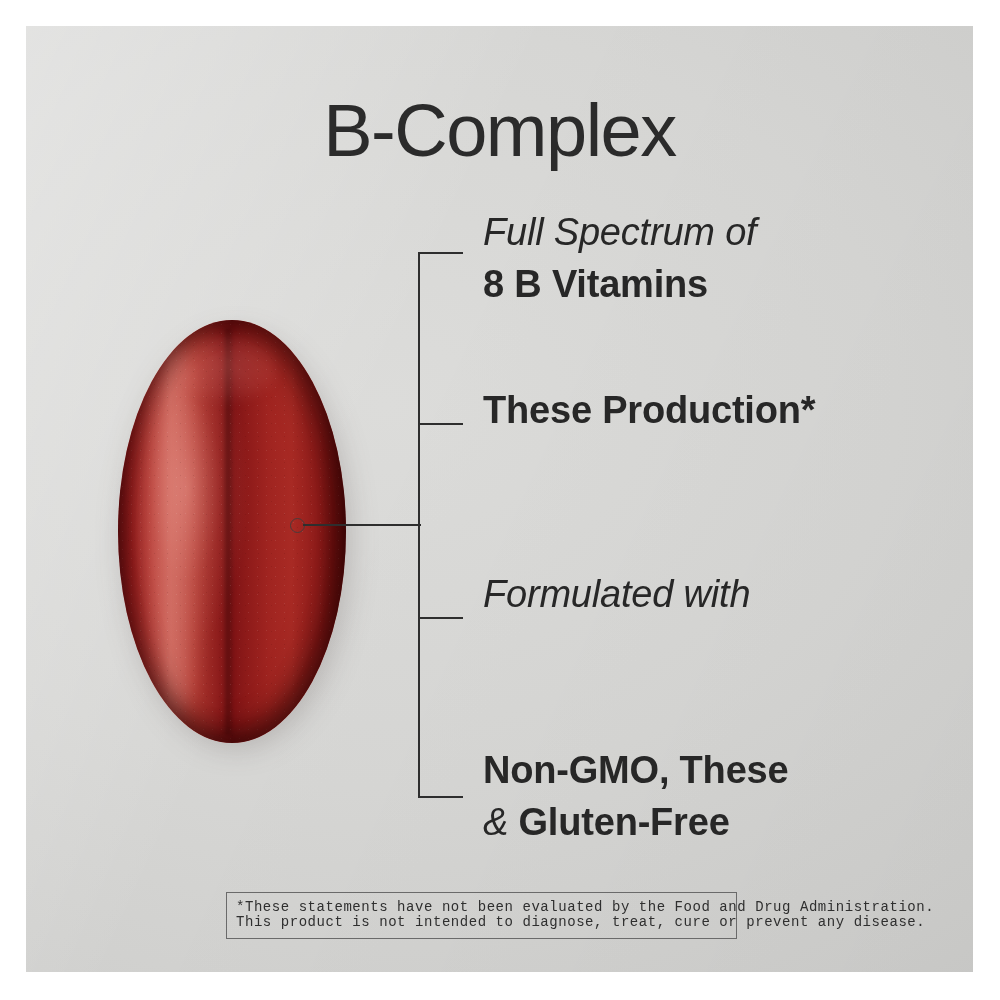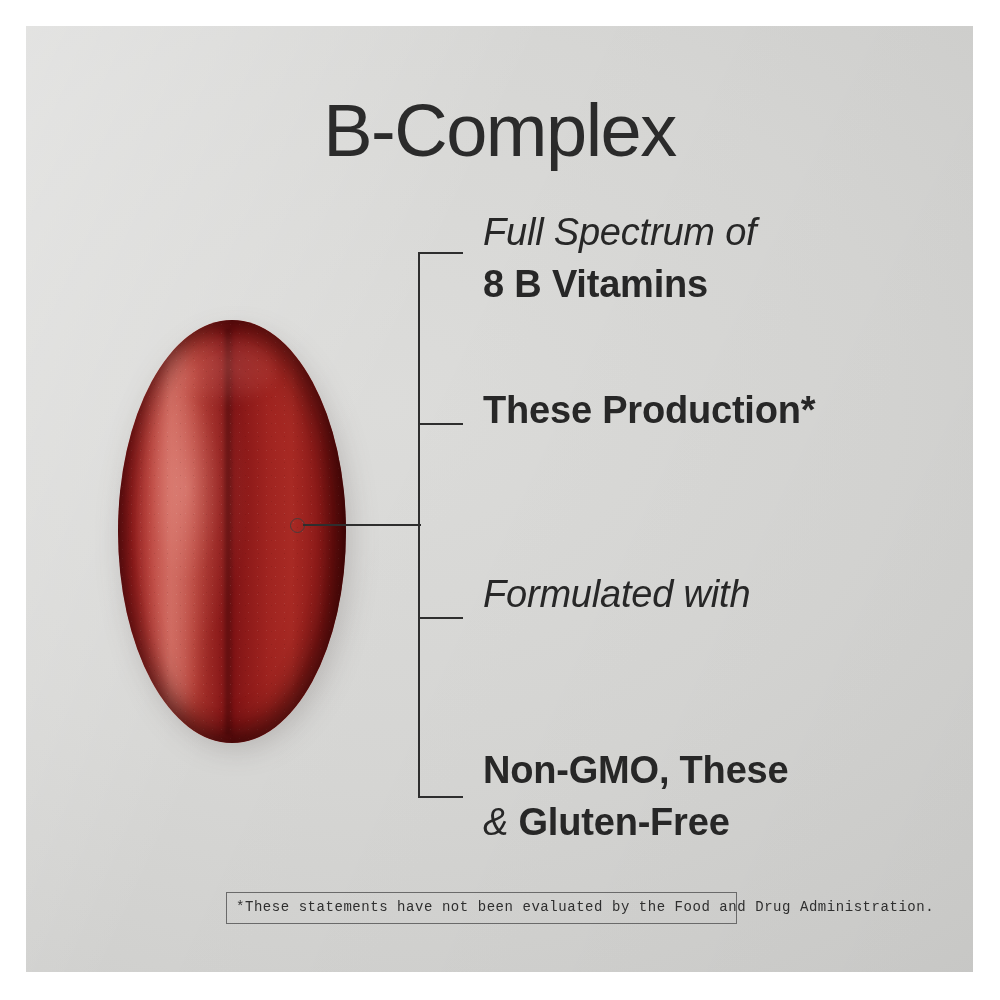--- a/index.html
+++ b/index.html
@@ -282,16 +282,17 @@
       <div class="line"><span class="reg">Formulated with</span></div>
     </div>
 
     <div class="feature" id="feature-3">
       <div class="line"><span class="bold">Non-GMO, These</span></div>
       <div class="line"><span class="reg">&amp; </span><span class="bold">Gluten-Free</span></div>
     </div>
 
     <div id="disclaimer">
       <div class="dline">*These statements have not been evaluated by the Food and Drug Administration.</div>
+      <div class="dline"> This product is not intended to diagnose, treat, cure or prevent any disease.</div>
     </div>
 
   </div>
 </div>
 
 </body></html>

